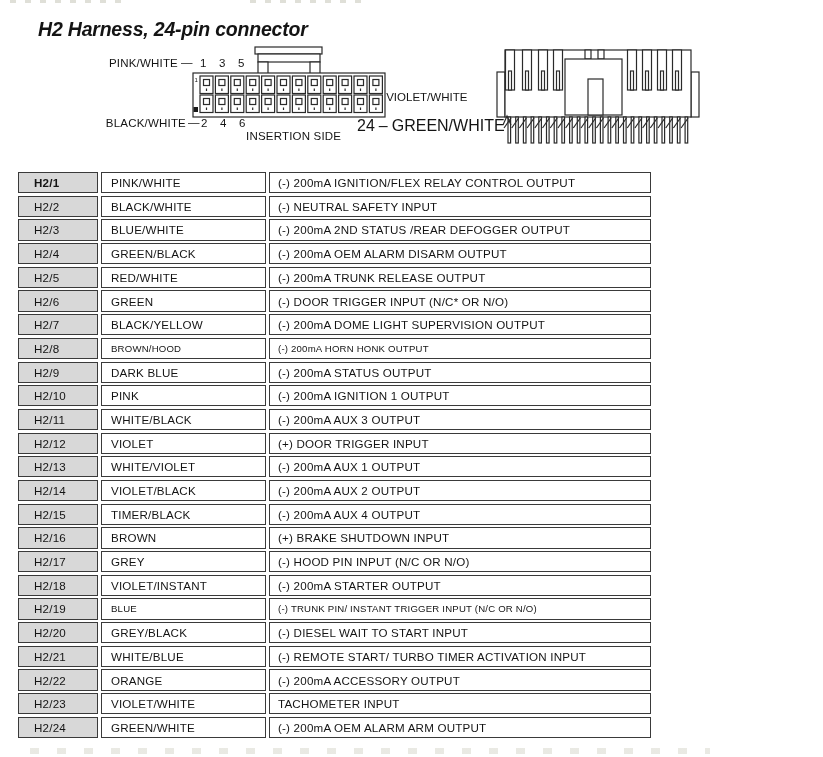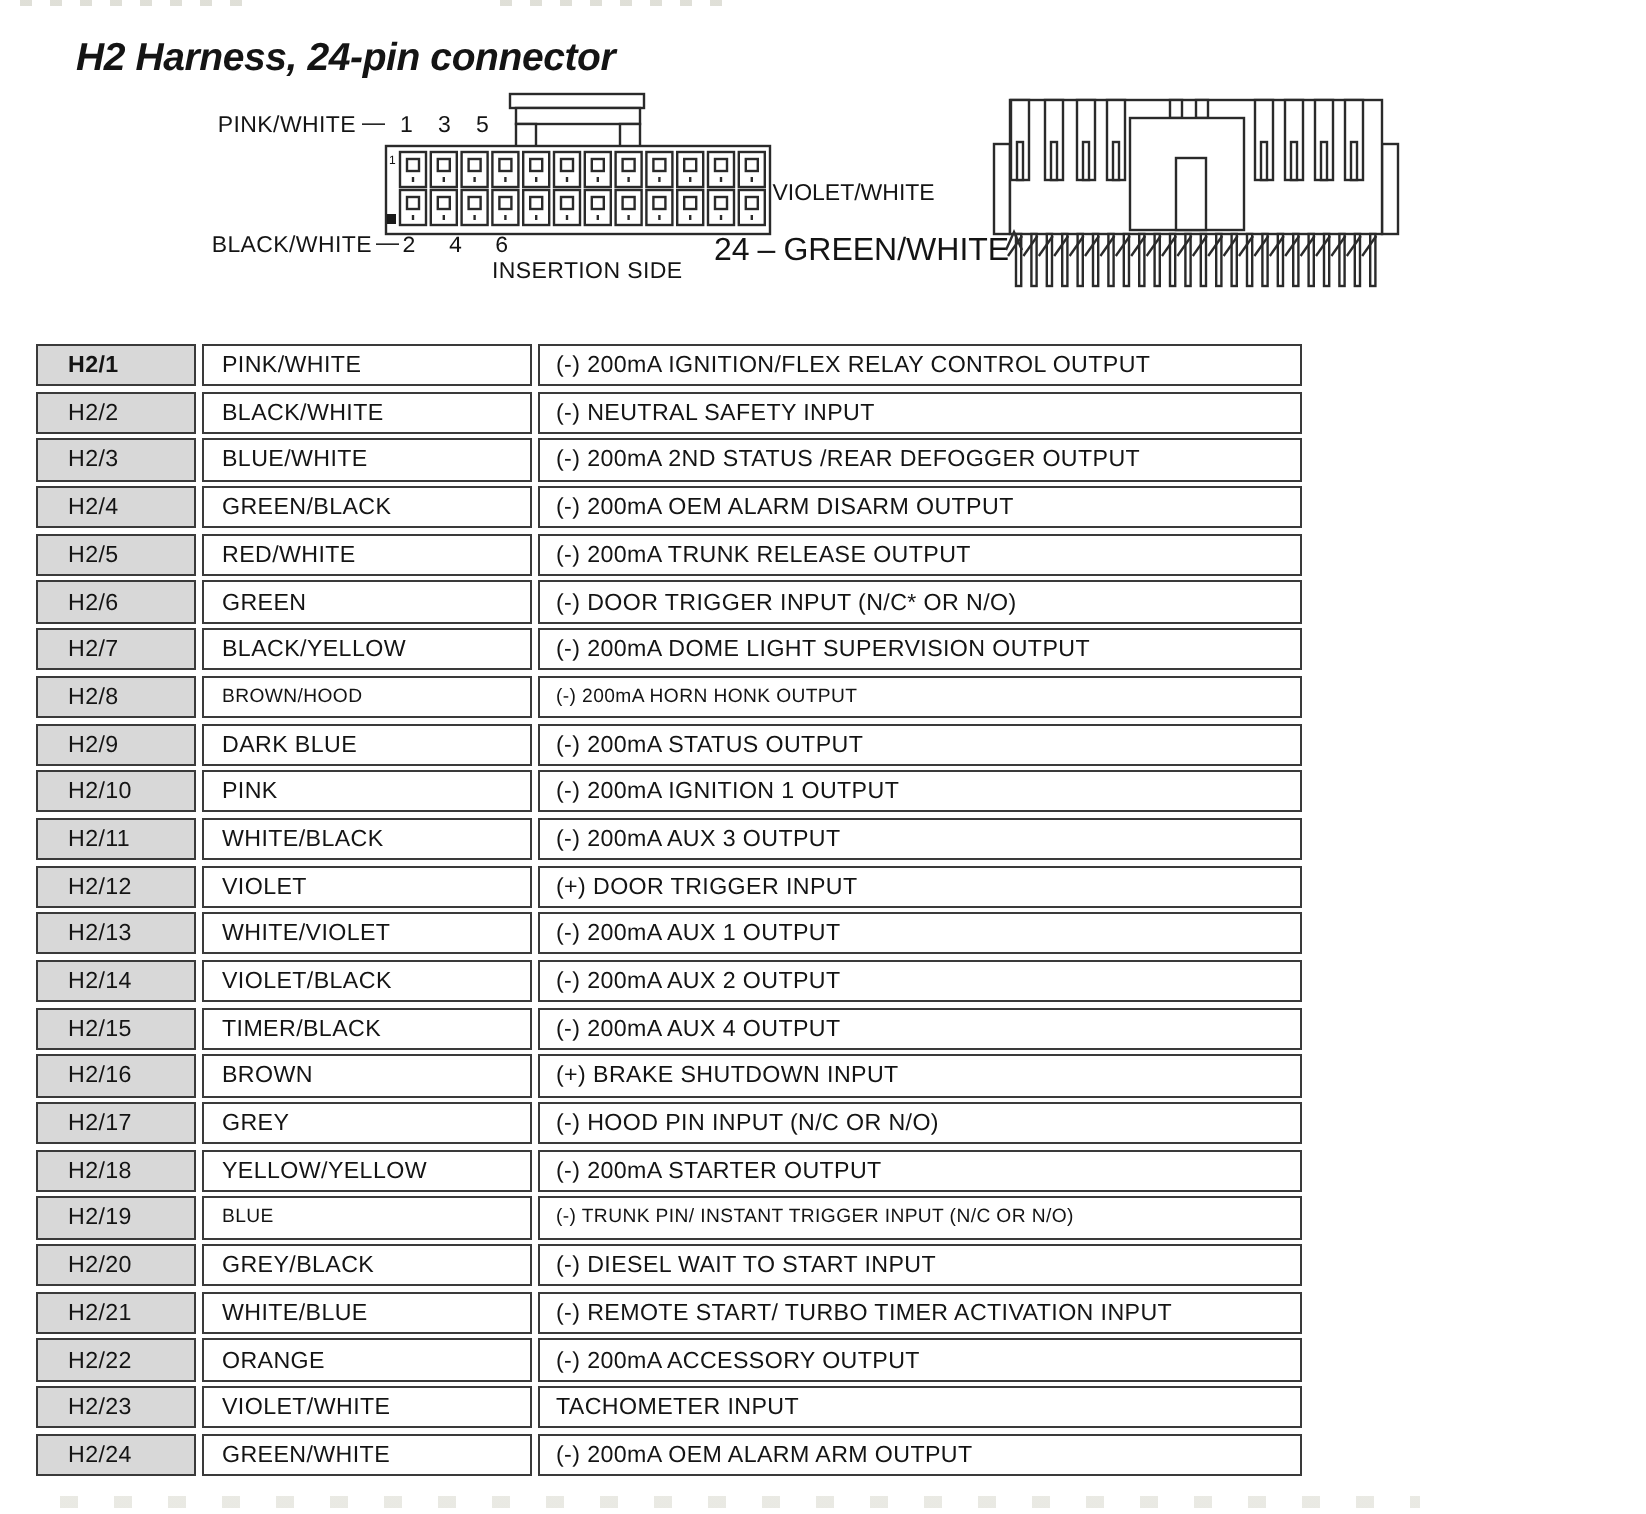--- a/index.html
+++ b/index.html
@@ -62,21 +62,21 @@
   <span class="lbl right" style="left:78px;top:57px;width:100px;">PINK/WHITE</span>
   <span class="lbl" style="left:181px;top:56px;">—</span>
   <span class="lbl pinnums" style="left:200px;top:57px;">1 3 5</span>
 
   <span class="grp" style="position:absolute;left:359px;top:57px;font-size:11.5px;white-space:nowrap;margin-top:34px;">
     <span>23</span><span class="sep">–</span><span>VIOLET/WHITE</span>
   </span>
 
   <span class="lbl right" style="left:78px;top:117px;width:108px;">BLACK/WHITE</span>
   <span class="lbl" style="left:188px;top:116px;">—</span>
-  <span class="lbl pinnums" style="left:201px;top:117px;font-family:Liberation Mono, monospace;">2 4 6</span>
+  <span class="lbl pinnums" style="left:201px;top:117px;">2 4 6</span>
 
   <span class="grp" style="position:absolute;left:357px;top:117px;font-size:16px;white-space:nowrap;">
     <span>24</span><span class="sep">–</span><span>GREEN/WHITE</span>
   </span>
 
   <span class="lbl" style="left:246px;top:130px;">INSERTION SIDE</span>
 
   <svg class="diag" style="left:188px;top:44px;" width="200" height="76" viewBox="0 0 200 76">
 
     <rect x="67" y="3" width="67" height="7"></rect>
@@ -260,21 +260,21 @@
     <div class="trow row-small"><div class="cell pin">H2/8</div><div class="cell wire">BROWN/HOOD</div><div class="cell fn">(-) 200mA HORN HONK OUTPUT</div></div>
     <div class="trow"><div class="cell pin">H2/9</div><div class="cell wire">DARK BLUE</div><div class="cell fn">(-) 200mA STATUS OUTPUT</div></div>
     <div class="trow"><div class="cell pin">H2/10</div><div class="cell wire">PINK</div><div class="cell fn">(-) 200mA IGNITION 1 OUTPUT</div></div>
     <div class="trow"><div class="cell pin">H2/11</div><div class="cell wire">WHITE/BLACK</div><div class="cell fn">(-) 200mA AUX 3 OUTPUT</div></div>
     <div class="trow"><div class="cell pin">H2/12</div><div class="cell wire">VIOLET</div><div class="cell fn">(+) DOOR TRIGGER INPUT</div></div>
     <div class="trow"><div class="cell pin">H2/13</div><div class="cell wire">WHITE/VIOLET</div><div class="cell fn">(-) 200mA AUX 1 OUTPUT</div></div>
     <div class="trow"><div class="cell pin">H2/14</div><div class="cell wire">VIOLET/BLACK</div><div class="cell fn">(-) 200mA AUX 2 OUTPUT</div></div>
     <div class="trow"><div class="cell pin">H2/15</div><div class="cell wire">TIMER/BLACK</div><div class="cell fn">(-) 200mA AUX 4 OUTPUT</div></div>
     <div class="trow"><div class="cell pin">H2/16</div><div class="cell wire">BROWN</div><div class="cell fn">(+) BRAKE SHUTDOWN INPUT</div></div>
     <div class="trow"><div class="cell pin">H2/17</div><div class="cell wire">GREY</div><div class="cell fn">(-) HOOD PIN INPUT (N/C OR N/O)</div></div>
-    <div class="trow"><div class="cell pin">H2/18</div><div class="cell wire">YELLOW/YELLOW</div><div class="cell fn">(-) 200mA STARTER OUTPUT</div></div>
+    <div class="trow"><div class="cell pin">H2/18</div><div class="cell wire">VIOLET/INSTANT</div><div class="cell fn">(-) 200mA STARTER OUTPUT</div></div>
     <div class="trow row-small"><div class="cell pin">H2/19</div><div class="cell wire">BLUE</div><div class="cell fn">(-) TRUNK PIN/ INSTANT TRIGGER INPUT (N/C OR N/O)</div></div>
     <div class="trow"><div class="cell pin">H2/20</div><div class="cell wire">GREY/BLACK</div><div class="cell fn">(-) DIESEL WAIT TO START INPUT</div></div>
     <div class="trow"><div class="cell pin">H2/21</div><div class="cell wire">WHITE/BLUE</div><div class="cell fn">(-) REMOTE START/ TURBO TIMER ACTIVATION INPUT</div></div>
     <div class="trow"><div class="cell pin">H2/22</div><div class="cell wire">ORANGE</div><div class="cell fn">(-) 200mA ACCESSORY OUTPUT</div></div>
     <div class="trow"><div class="cell pin">H2/23</div><div class="cell wire">VIOLET/WHITE</div><div class="cell fn">TACHOMETER INPUT</div></div>
     <div class="trow"><div class="cell pin">H2/24</div><div class="cell wire">GREEN/WHITE</div><div class="cell fn">(-) 200mA OEM ALARM ARM OUTPUT</div></div>
   </div>
 
 <div class="bottom-frag"></div>
 

